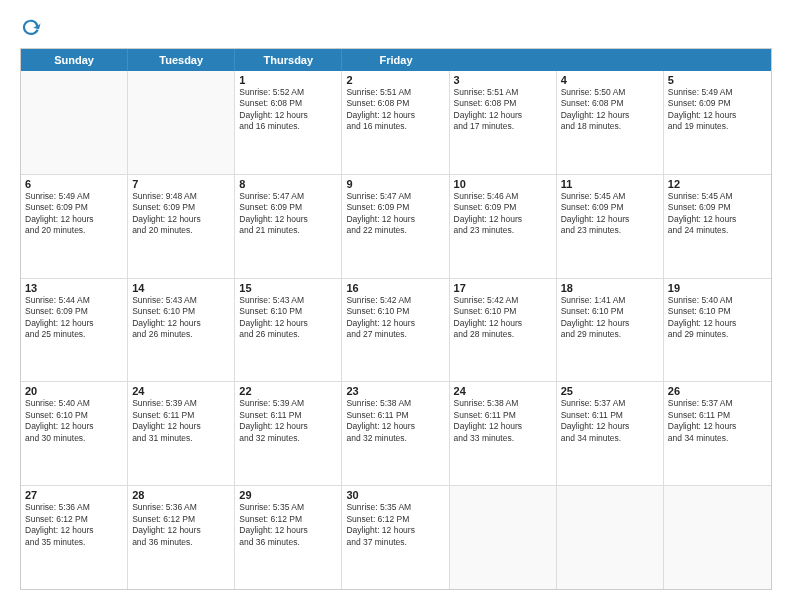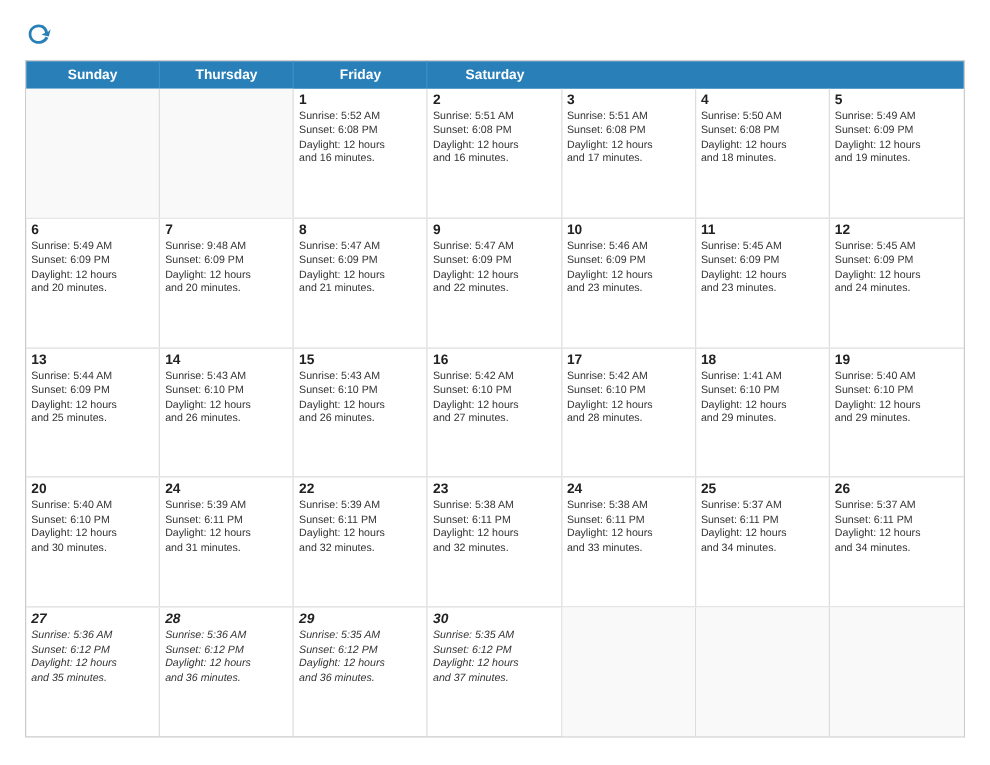--- a/index.html
+++ b/index.html
@@ -75,21 +75,21 @@
       flex: 1;
       display: flex;
       flex-direction: column;
     }
     .cal-row {
       display: grid;
       grid-template-columns: repeat(7, 1fr);
       flex: 1;
       border-bottom: 1px solid #ddd;
     }
-    .cal-row:last-child { border-bottom: none; font-style: italic; }
+    .cal-row:last-child { border-bottom: none; }
     .cal-cell {
       border-right: 1px solid #ddd;
       padding: 3px 4px;
       font-size: 9px;
       color: #333;
       vertical-align: top;
       min-height: 0;
       overflow: hidden;
     }
     .cal-cell:last-child { border-right: none; }
@@ -121,23 +121,23 @@
     </div>
     <div class="title-block">
       <div class="main-title"></div>
       <div class="subtitle"></div>
     </div>
   </div>
 
   <div class="calendar">
     <div class="cal-header" id="cal-header">
         <div class="cal-header-cell">Sunday</div>
+        <div class="cal-header-cell">Tuesday</div>
         <div class="cal-header-cell">Thursday</div>
         <div class="cal-header-cell">Friday</div>
-        <div class="cal-header-cell">Saturday</div>
       </div>
     <div class="cal-body" id="cal-body">
         <div class="cal-row">
           <div class="cal-cell empty"></div>
           <div class="cal-cell empty"></div>
           <div class="cal-cell">
             <div class="day-num">1</div>
             <div class="cell-line">Sunrise: 5:52 AM</div>
             <div class="cell-line">Sunset: 6:08 PM</div>
             <div class="cell-line">Daylight: 12 hours</div>

